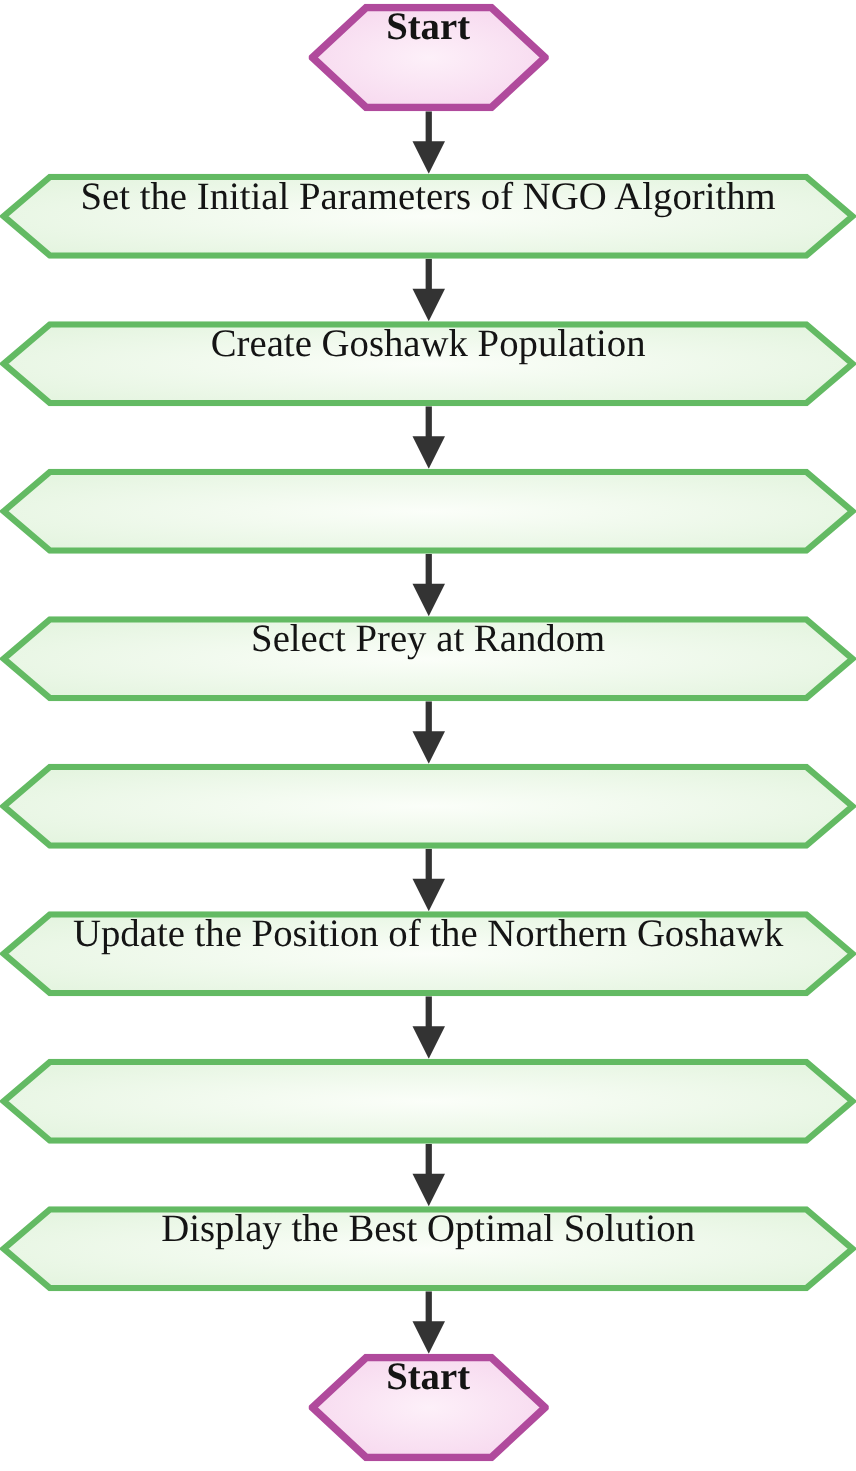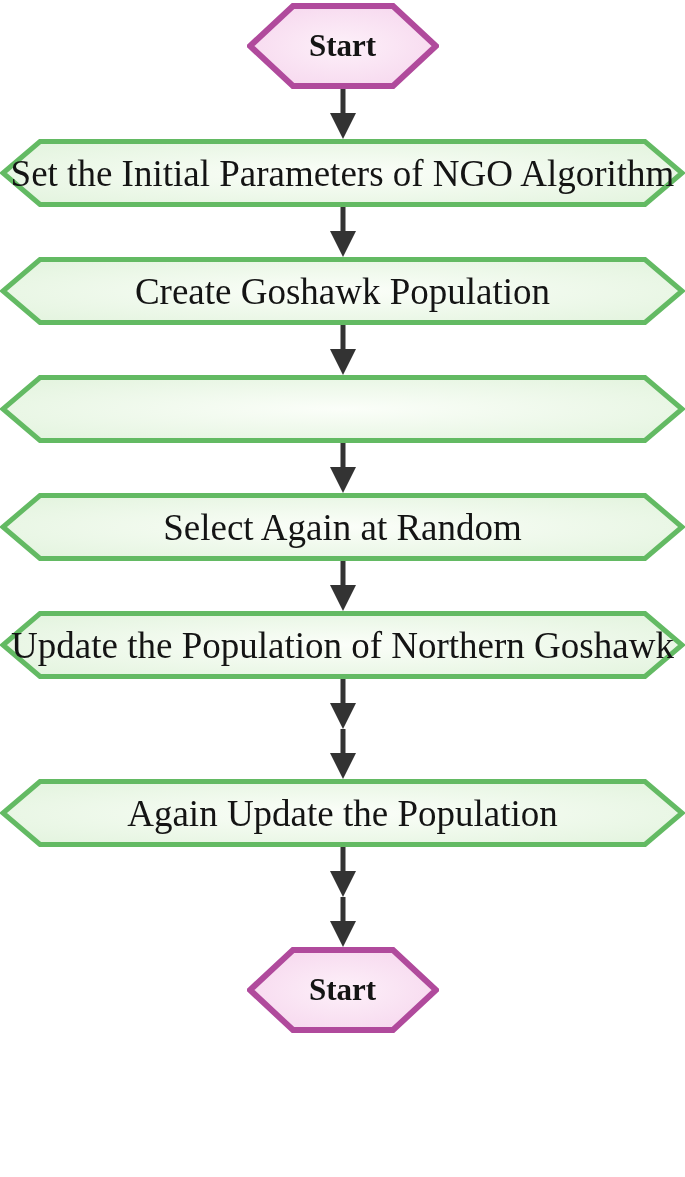--- a/index.html
+++ b/index.html
@@ -4,25 +4,25 @@
 <style>
   html, body { margin:0; padding:0; background:#ffffff; }
   .canvas {
     width:685px;
     padding:3px 0 7px;
     display:flex;
     flex-direction:column;
     align-items:center;
     font-family:"Liberation Serif","DejaVu Serif",serif;
   }
-  .node { position:relative; display:flex; align-items:center; justify-content:center; }
+  .node { position:relative; display:flex; align-items:flex-start; justify-content:center; }
   .node svg.shape { position:absolute; left:0; top:0; width:100%; height:100%; }
   .node .label { position:relative; z-index:1; color:#141414; white-space:nowrap; }
   .process { width:685px; height:68px; }
-  .process .label { font-size:37px; }
+  .process .label { font-size:31px; }
   .terminal { width:192px; height:86px; }
   .terminal .label { font-size:31px; font-weight:bold; }
   .arrow { display:block; flex:0 0 auto; }
   .defs-holder { position:absolute; width:0; height:0; overflow:hidden; }
 </style>
 </head>
 <body>
 
 <svg class="defs-holder" aria-hidden="true">
   <defs>
@@ -83,58 +83,68 @@
 
   <svg class="arrow" width="32" height="50">
     <line x1="16" y1="0" x2="16" y2="26" stroke="#333333" stroke-width="5"></line>
     <polygon points="3,24 29,24 16,50" fill="#333333"></polygon>
   </svg>
 
   <div class="node process">
     <svg class="shape" viewBox="0 0 685 68" preserveAspectRatio="none">
       <polygon points="40,2.5 645,2.5 682,34 645,65.5 40,65.5 3,34" fill="url(#gradGreen)" stroke="#63ba63" stroke-width="5" stroke-linejoin="miter"></polygon>
     </svg>
-    <span class="label">Select Again at Random</span>
+    <span class="label">Select Prey at Random</span>
   </div>
 
   <svg class="arrow" width="32" height="50">
     <line x1="16" y1="0" x2="16" y2="26" stroke="#333333" stroke-width="5"></line>
     <polygon points="3,24 29,24 16,50" fill="#333333"></polygon>
   </svg>
 
   <div class="node process">
     <svg class="shape" viewBox="0 0 685 68" preserveAspectRatio="none">
       <polygon points="40,2.5 645,2.5 682,34 645,65.5 40,65.5 3,34" fill="url(#gradGreen)" stroke="#63ba63" stroke-width="5" stroke-linejoin="miter"></polygon>
     </svg>
-    <span class="label">Update the Population of Northern Goshawk</span>
   </div>
-
-  <svg class="arrow" width="32" height="50">
-    <line x1="16" y1="0" x2="16" y2="26" stroke="#333333" stroke-width="5"></line>
-    <polygon points="3,24 29,24 16,50" fill="#333333"></polygon>
-  </svg>
-
 
   <svg class="arrow" width="32" height="50">
     <line x1="16" y1="0" x2="16" y2="26" stroke="#333333" stroke-width="5"></line>
     <polygon points="3,24 29,24 16,50" fill="#333333"></polygon>
   </svg>
 
   <div class="node process">
     <svg class="shape" viewBox="0 0 685 68" preserveAspectRatio="none">
       <polygon points="40,2.5 645,2.5 682,34 645,65.5 40,65.5 3,34" fill="url(#gradGreen)" stroke="#63ba63" stroke-width="5" stroke-linejoin="miter"></polygon>
     </svg>
-    <span class="label">Again Update the Population</span>
+    <span class="label">Update the Position of the Northern Goshawk</span>
   </div>
 
   <svg class="arrow" width="32" height="50">
     <line x1="16" y1="0" x2="16" y2="26" stroke="#333333" stroke-width="5"></line>
     <polygon points="3,24 29,24 16,50" fill="#333333"></polygon>
   </svg>
 
+  <div class="node process">
+    <svg class="shape" viewBox="0 0 685 68" preserveAspectRatio="none">
+      <polygon points="40,2.5 645,2.5 682,34 645,65.5 40,65.5 3,34" fill="url(#gradGreen)" stroke="#63ba63" stroke-width="5" stroke-linejoin="miter"></polygon>
+    </svg>
+  </div>
+
+  <svg class="arrow" width="32" height="50">
+    <line x1="16" y1="0" x2="16" y2="26" stroke="#333333" stroke-width="5"></line>
+    <polygon points="3,24 29,24 16,50" fill="#333333"></polygon>
+  </svg>
+
+  <div class="node process">
+    <svg class="shape" viewBox="0 0 685 68" preserveAspectRatio="none">
+      <polygon points="40,2.5 645,2.5 682,34 645,65.5 40,65.5 3,34" fill="url(#gradGreen)" stroke="#63ba63" stroke-width="5" stroke-linejoin="miter"></polygon>
+    </svg>
+    <span class="label">Display the Best Optimal Solution</span>
+  </div>
 
   <svg class="arrow" width="32" height="50">
     <line x1="16" y1="0" x2="16" y2="26" stroke="#333333" stroke-width="5"></line>
     <polygon points="3,24 29,24 16,50" fill="#333333"></polygon>
   </svg>
 
   <div class="node terminal">
     <svg class="shape" viewBox="0 0 192 86" preserveAspectRatio="none">
       <polygon points="46,3 146,3 189,43 146,83 46,83 3,43" fill="url(#gradPink)" stroke="#b04a9c" stroke-width="6" stroke-linejoin="miter"></polygon>
     </svg>

